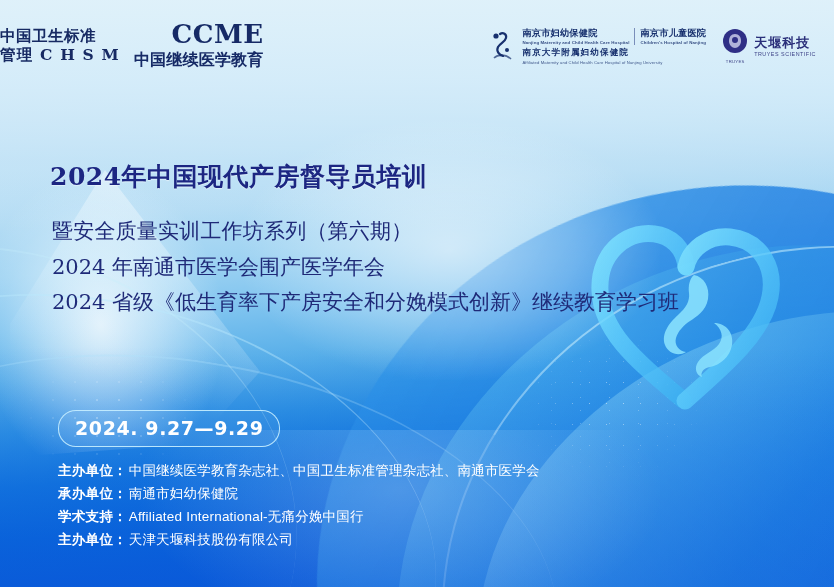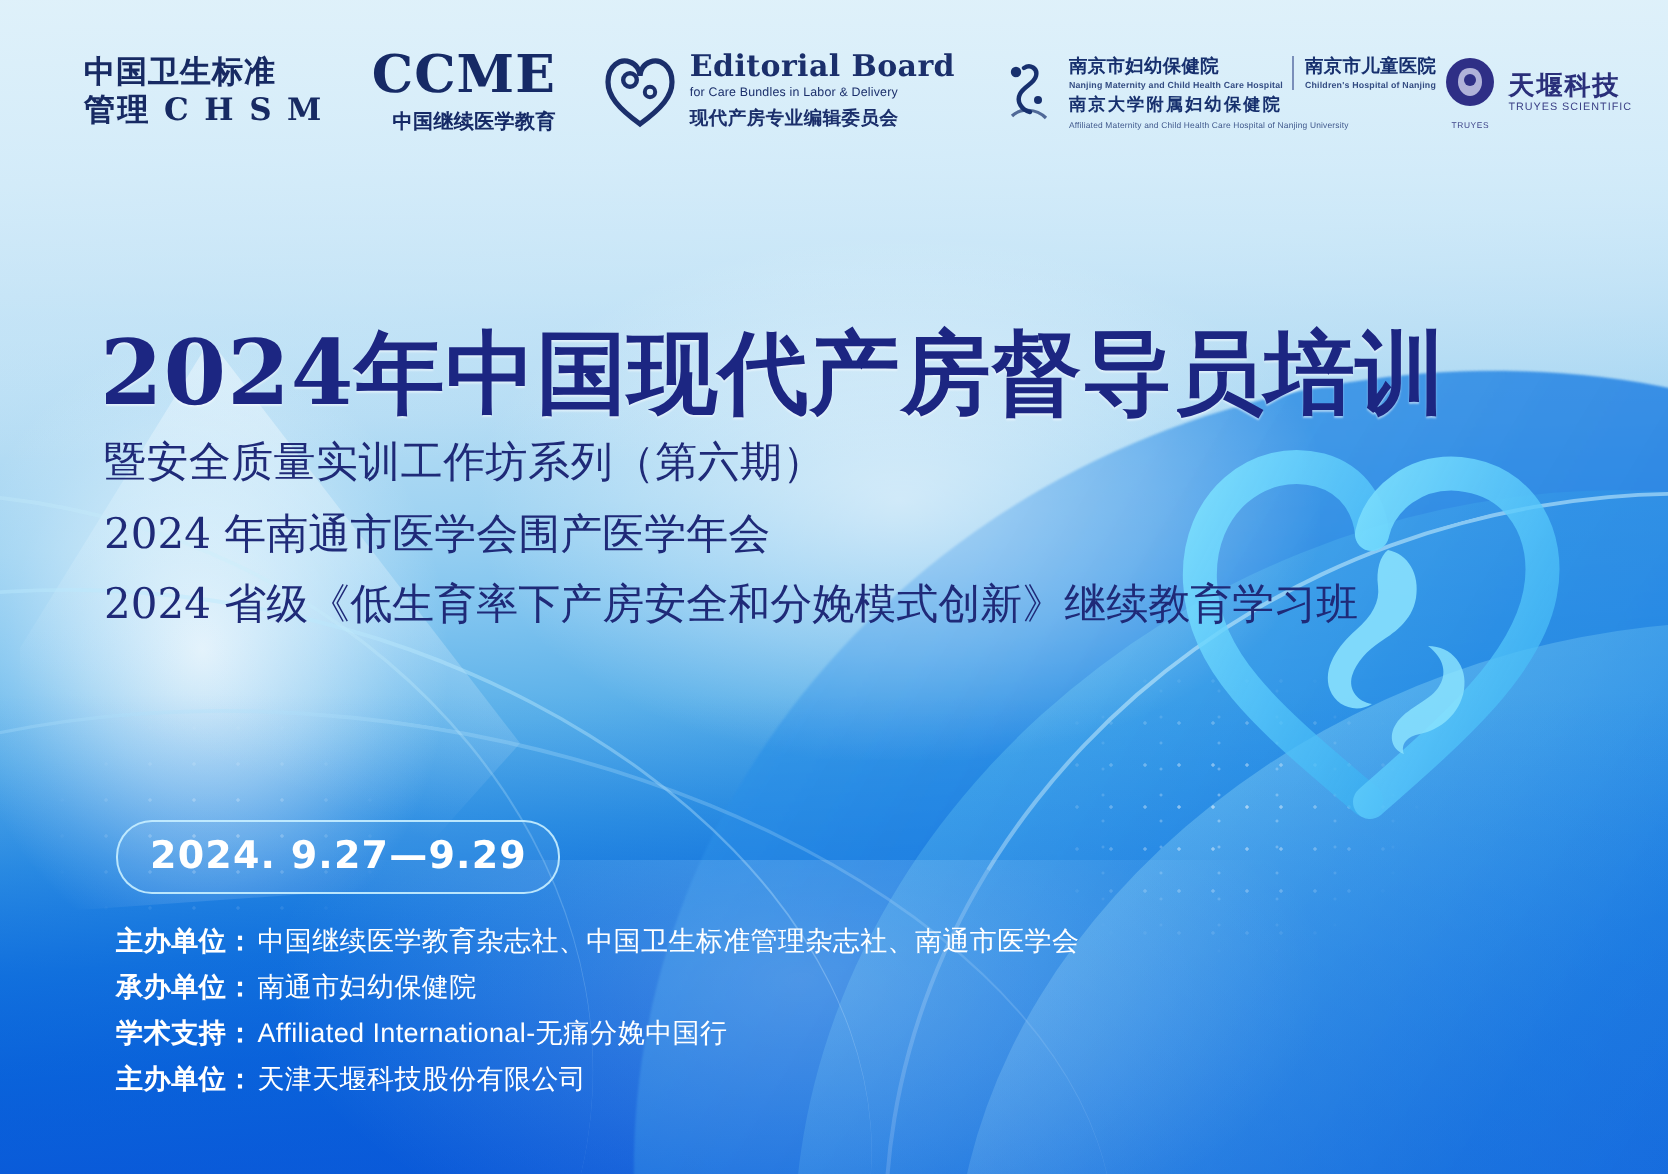--- a/index.html
+++ b/index.html
@@ -183,26 +183,25 @@
   
   .logo-bar {
     position: absolute;
     left: 0; top: 0;
     width: 100%; height: 92px;
     display: flex;
     align-items: center;
   }
   .logo-group-left {
     display: flex; align-items: center;
-    gap: 24px;
-    margin-left: 42px;
+    gap: 14px;
   }
   .logo-group-right {
     display: flex; align-items: center;
-    gap: 4px;
+    gap: 16px;
     margin-left: auto;
     margin-right: 18px;
   }
 
   .logo { display: flex; align-items: center; }
 
   
   .chsm {
     color: #172a63;
     line-height: 1.22;
@@ -217,21 +216,21 @@
   
   .ccme { text-align: right; color: #162a66; }
   .ccme .big {
     font-family: "DejaVu Serif", "Liberation Serif", serif;
     font-weight: 700;
     font-size: 26px;
     letter-spacing: .5px;
     line-height: 1;
   }
   .ccme .sub {
-    font-size: 10px;
+    font-size: 16px;
     font-weight: 700;
     margin-top: 3px;
     letter-spacing: .2px;
     font-family: "DejaVu Sans", sans-serif;
   }
 
   
   .eb { display: flex; align-items: center; gap: 7px; }
   .eb-text { color: #1b2f6b; }
   .eb-text .t1 {
@@ -280,21 +279,21 @@
     position: absolute;
     left: 50px; top: 0;
     width: 740px; height: 100%;
   }
 
   .title-main {
     position: absolute;
     left: 0; top: 164px;
     font-family: "DejaVu Serif", "Liberation Serif", serif;
     font-weight: 700;
-    font-size: 45px;
+    font-size: 25px;
     line-height: 1;
     color: #1c2682;
     letter-spacing: .5px;
     white-space: nowrap;
     text-shadow: 0 1px 1px rgba(255,255,255,.5);
   }
 
   .title-sub1 {
     position: absolute;
     left: 2px; top: 221px;
@@ -416,33 +415,20 @@
         </div>
       </div>
 
       <div class="logo ccme">
         <div>
           <div class="big">CCME</div>
           <div class="sub">中国继续医学教育</div>
         </div>
       </div>
 
-      <div class="logo eb">
-        <svg width="36" height="38" viewBox="0 0 36 38">
-          <path d="M18 35 C 7 27, 2 21, 2 14 C 2 6, 8 2, 13 4 C 16 5, 18 8, 18 11
-                   C 18 8, 20 5, 23 4 C 28 2, 34 6, 34 14 C 34 21, 29 27, 18 35 Z" fill="none" stroke="#1b2f6b" stroke-width="2.6"></path>
-          <circle cx="13" cy="13" r="3.4" fill="none" stroke="#1b2f6b" stroke-width="2.2"></circle>
-          <circle cx="23" cy="19" r="2.6" fill="none" stroke="#1b2f6b" stroke-width="2"></circle>
-        </svg>
-        <div class="eb-text">
-          <div class="t1">Editorial Board</div>
-          <div class="t2">for Care Bundles in Labor &amp; Delivery</div>
-          <div class="t3">现代产房专业编辑委员会</div>
-        </div>
-      </div>
 
     </div>
 
     <div class="logo-group-right">
 
       <div class="logo hosp">
         <svg width="26" height="32" viewBox="0 0 26 32">
           <path d="M10 4 C 13 2, 17 4, 16 8 C 15 12, 10 13, 8 17 C 6 21, 9 25, 13 26" fill="none" stroke="#17306e" stroke-width="2.2" stroke-linecap="round"></path>
           <circle cx="6" cy="6" r="2.6" fill="#17306e"></circle>
           <circle cx="17" cy="20" r="2" fill="#17306e"></circle>

